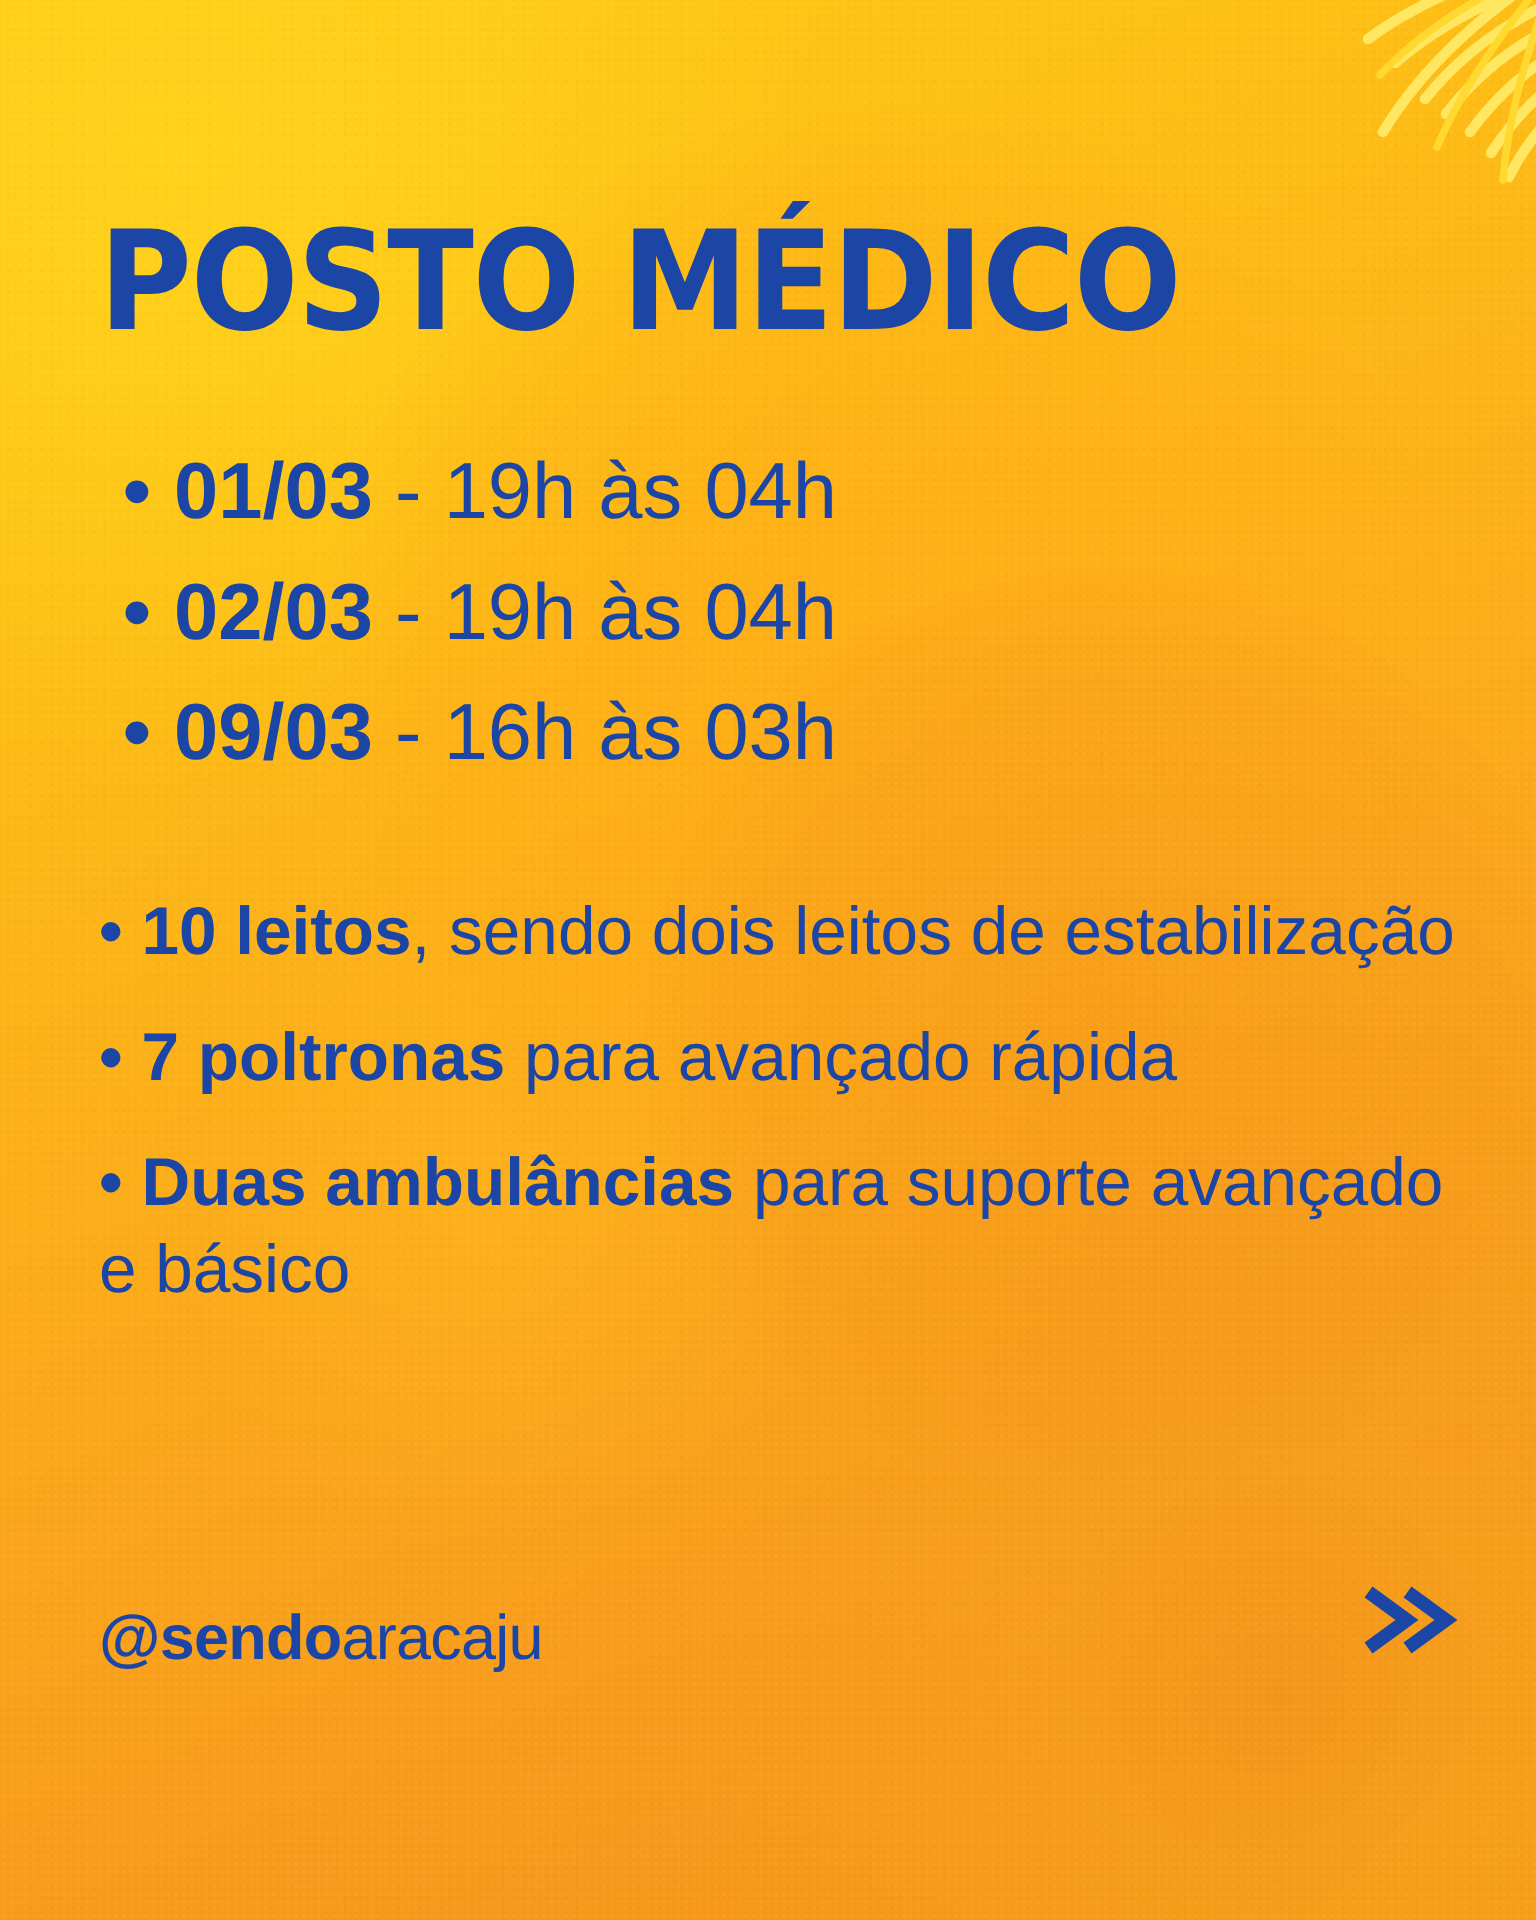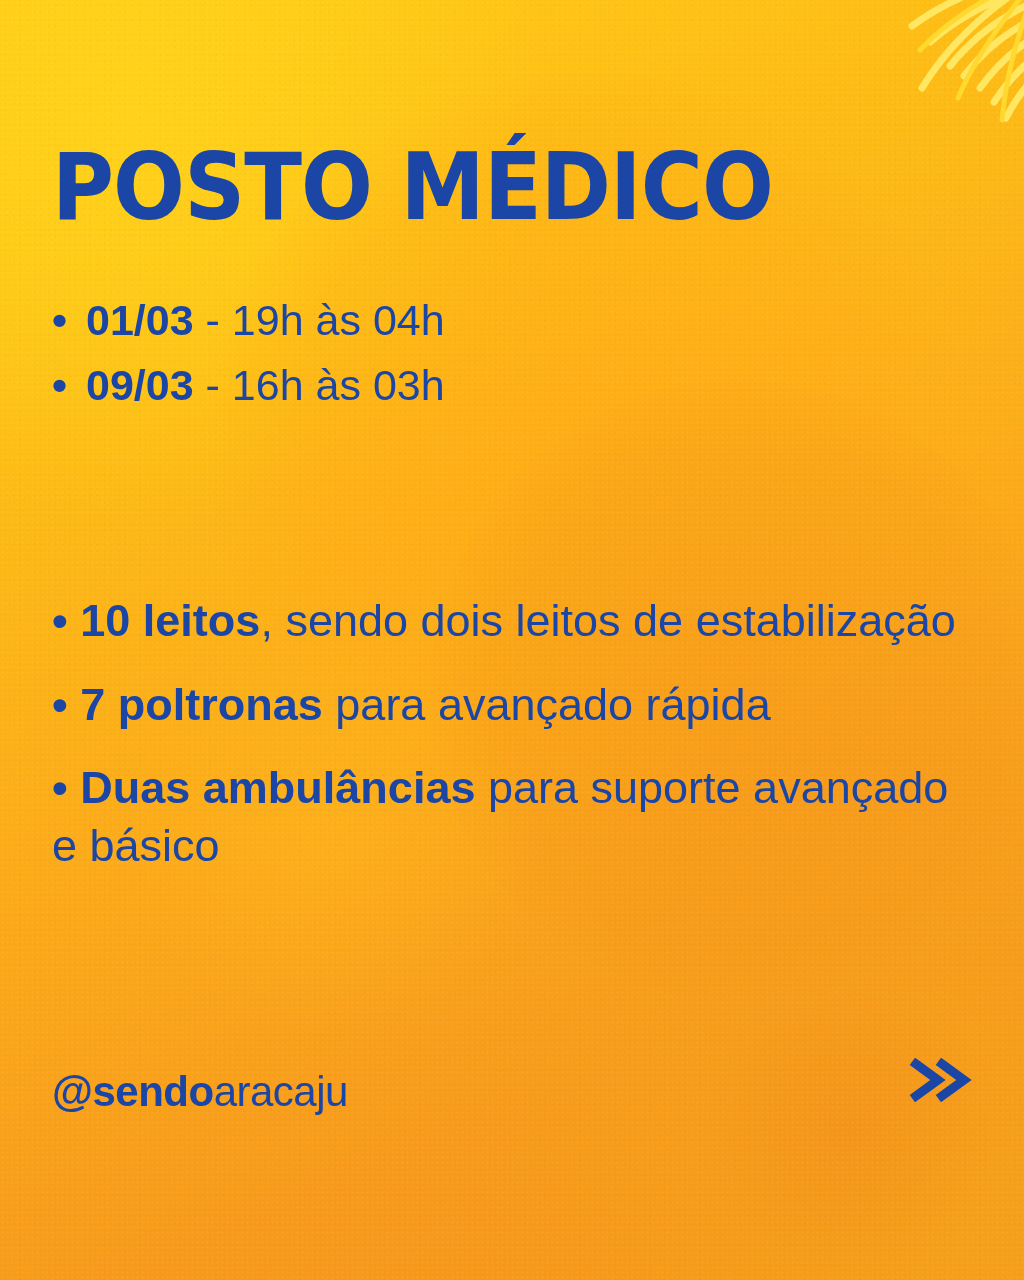--- a/index.html
+++ b/index.html
@@ -67,21 +67,21 @@
     position: absolute;
     top: -30px;
     right: -20px;
     width: 300px;
     height: 250px;
     pointer-events: none;
   }
 
   .content {
     position: absolute;
-    left: 52px;
+    left: 66px;
     top: 0;
     width: 910px;
     height: 972px;
   }
 
   .title {
     position: absolute;
     top: 142px;
     left: 0;
     color: #1b46a5;
@@ -96,23 +96,24 @@
   }
 
   .schedule {
     position: absolute;
     top: 288px;
     left: 0;
     width: 880px;
   }
   .sched-row {
     color: #1b46a5;
-    font-size: 43px;
+    font-size: 53px;
     line-height: 1.52;
     white-space: nowrap;
+    margin-left: 16px;
   }
   .sched-row .dot {
     display: inline-block;
     width: 34px;
     font-weight: 700;
   }
   .sched-row .date {
     font-weight: 700;
   }
   .sched-row .time {
@@ -198,20 +199,23 @@
 
   <div class="content">
 
     <div class="title">POSTO MÉDICO</div>
 
     <div class="schedule">
       <div class="sched-row">
         <span class="dot">•</span><span class="date">01/03</span><span class="time"> - </span><span class="time">19h às 04h</span>
       </div>
       <div class="sched-row">
+        <span class="dot">•</span><span class="date">02/03</span><span class="time"> - </span><span class="time">19h às 04h</span>
+      </div>
+      <div class="sched-row">
         <span class="dot">•</span><span class="date">09/03</span><span class="time"> - </span><span class="time">16h às 03h</span>
       </div>
     </div>
 
     <div class="facilities">
       <div class="fac-item">
         <span class="bullet">•</span>
         <b>10 leitos</b><span>, sendo dois leitos de estabilização</span>
       </div>
       <div class="fac-item">

